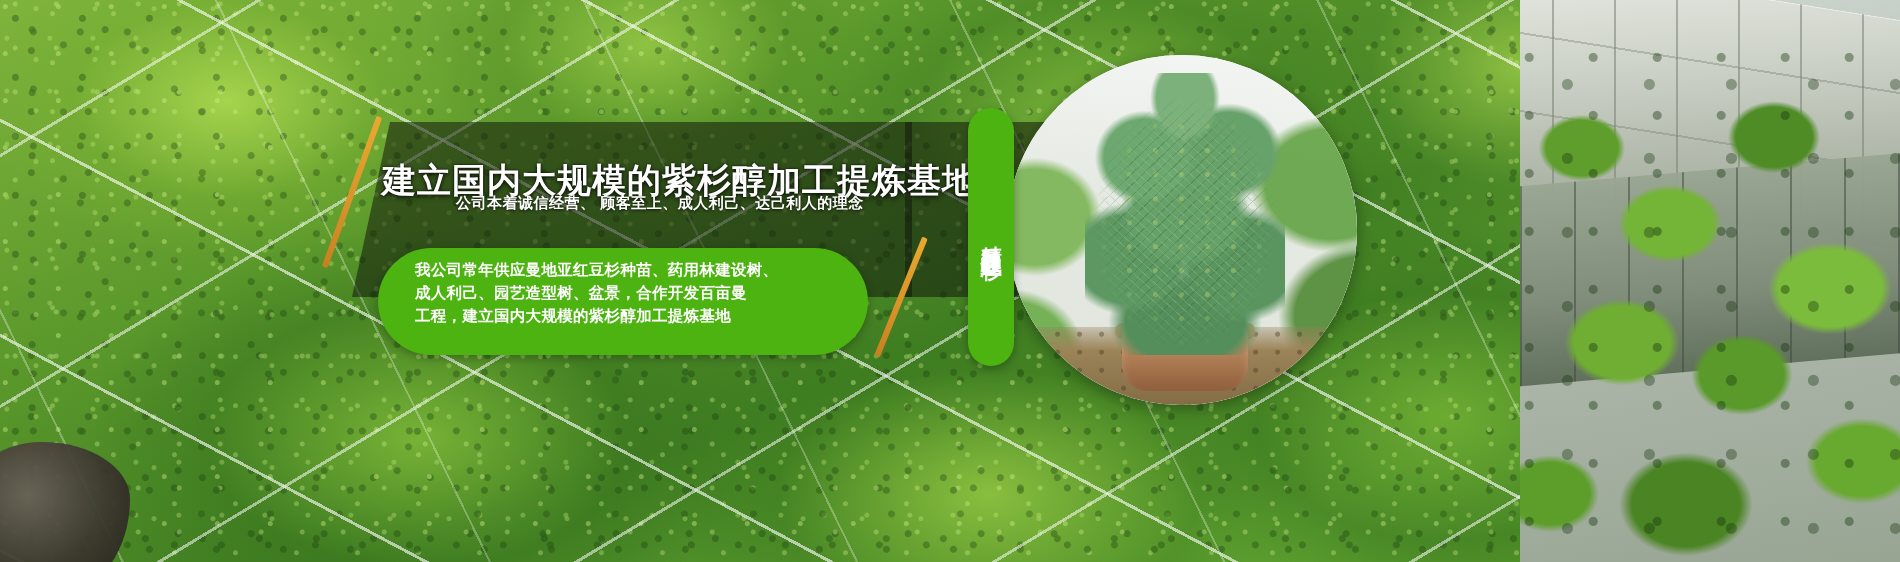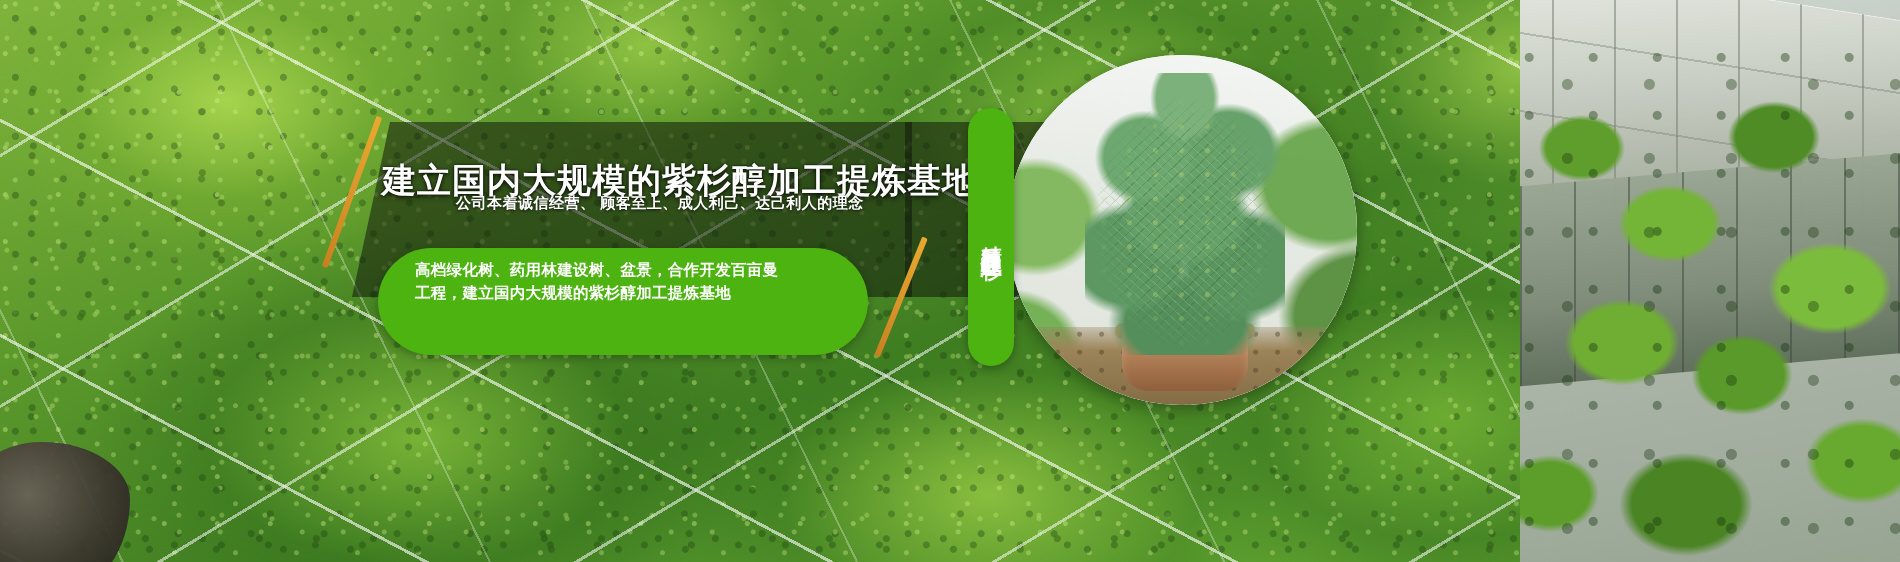--- a/index.html
+++ b/index.html
@@ -251,21 +251,22 @@
   <div class="dark-panel-2"></div>
 
   <div class="gold gold-left"></div>
   <div class="gold gold-right"></div>
 
   <div class="headline">建立国内大规模的紫杉醇加工提炼基地</div>
   <div class="subhead">公司本着诚信经营、 顾客至上、成人利己、达己利人的理念</div>
 
   <div class="pill"></div>
   <div class="pill-text">
-    <div>高档绿化树、药用林建设树、盆景，合作开发百亩曼</div>
+    <div>我公司常年供应曼地亚红豆杉种苗、药用林建设树、</div>
+    <div>成人利己、园艺造型树、盆景，合作开发百亩曼</div>
     <div>工程，建立国内大规模的紫杉醇加工提炼基地</div>
   </div>
 
   <div class="circle-photo">
     <div class="cp-sky"></div>
     <div class="cp-bush-bg"></div>
     <div class="cp-ground"></div>
     <div class="cp-ground-tex"></div>
     <div class="cp-pot-rim"></div>
     <div class="cp-pot"></div>

